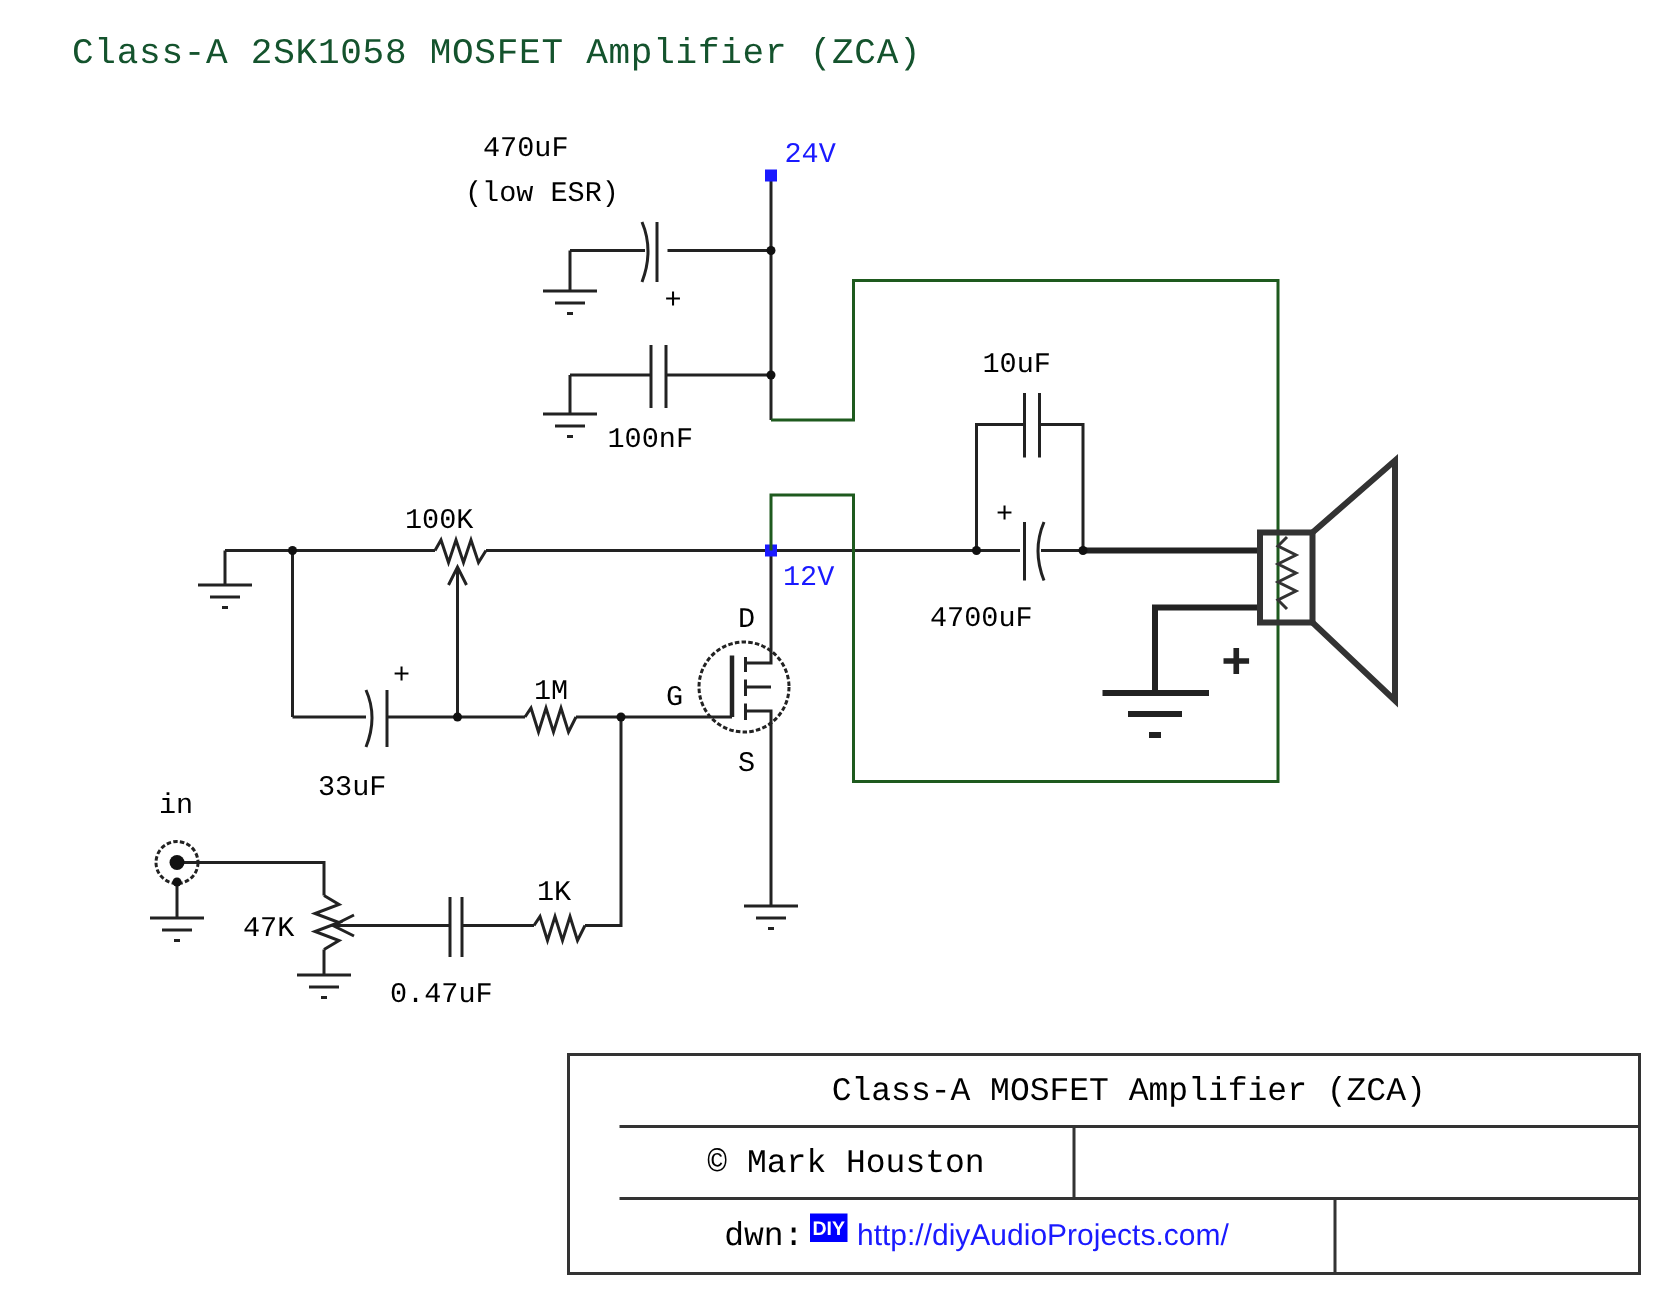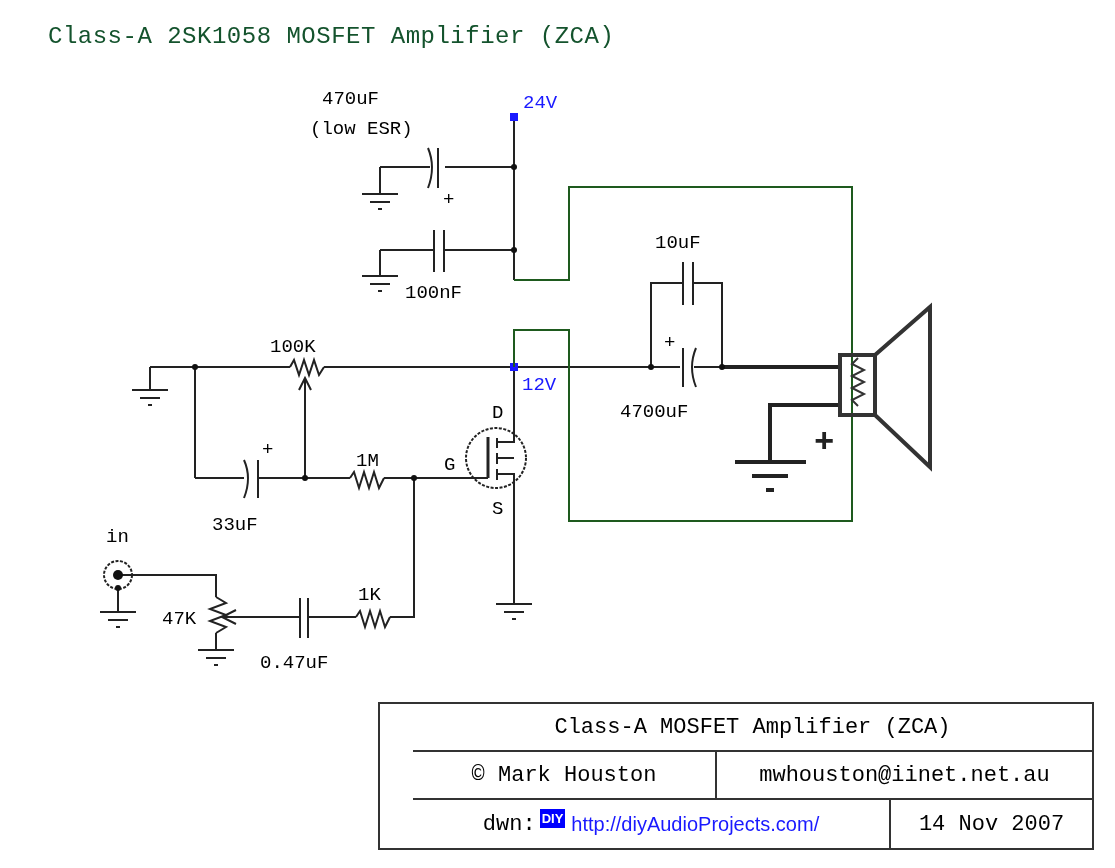--- a/index.html
+++ b/index.html
@@ -175,23 +175,21 @@
   <text class="lbl" x="358" y="600">1K</text>
   <text class="lbl" x="260" y="668">0.47uF</text>
 </svg>
 
 <div class="tb">
   <div class="row">
     <div class="cell" style="width:100%">Class-A MOSFET Amplifier (ZCA)</div>
   </div>
   <div class="row">
     <div class="cell sep" style="width:304px">© Mark Houston</div>
-    <div class="cell" style="flex:1">mwhouston@iinet.net.au</div>
   </div>
   <div class="row">
     <div class="cell sep" style="width:478px">
       <span>dwn:</span>
       <span class="diy">DIY</span>
       <span class="url">http://diyAudioProjects.com/</span>
     </div>
-    <div class="cell" style="flex:1">14 Nov 2007</div>
   </div>
 </div>
 
 </body></html>

